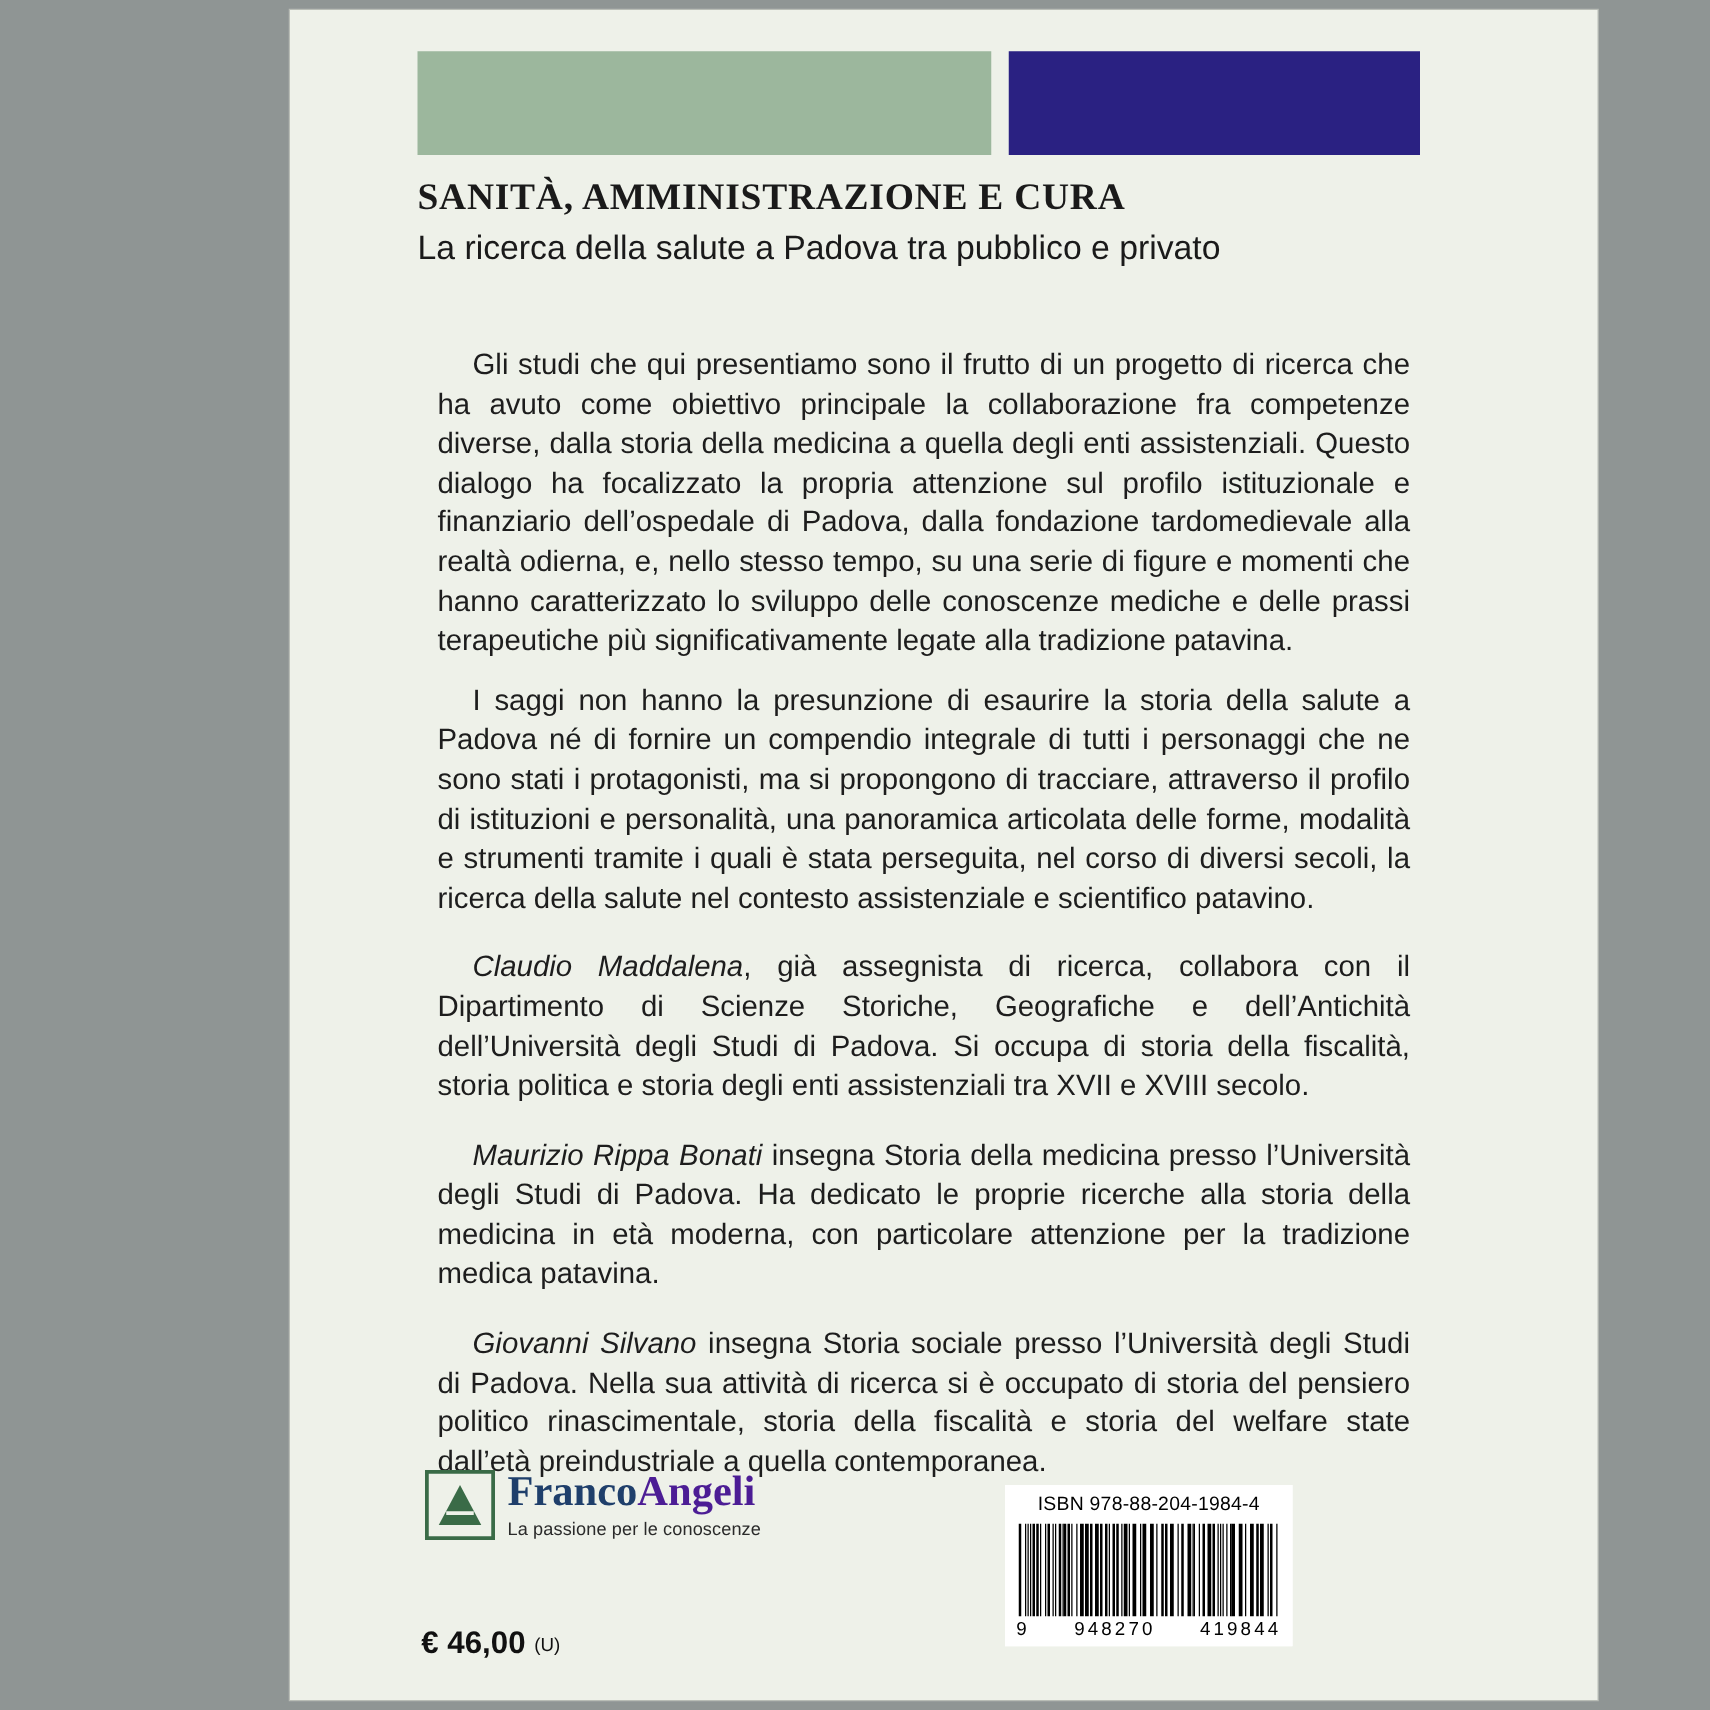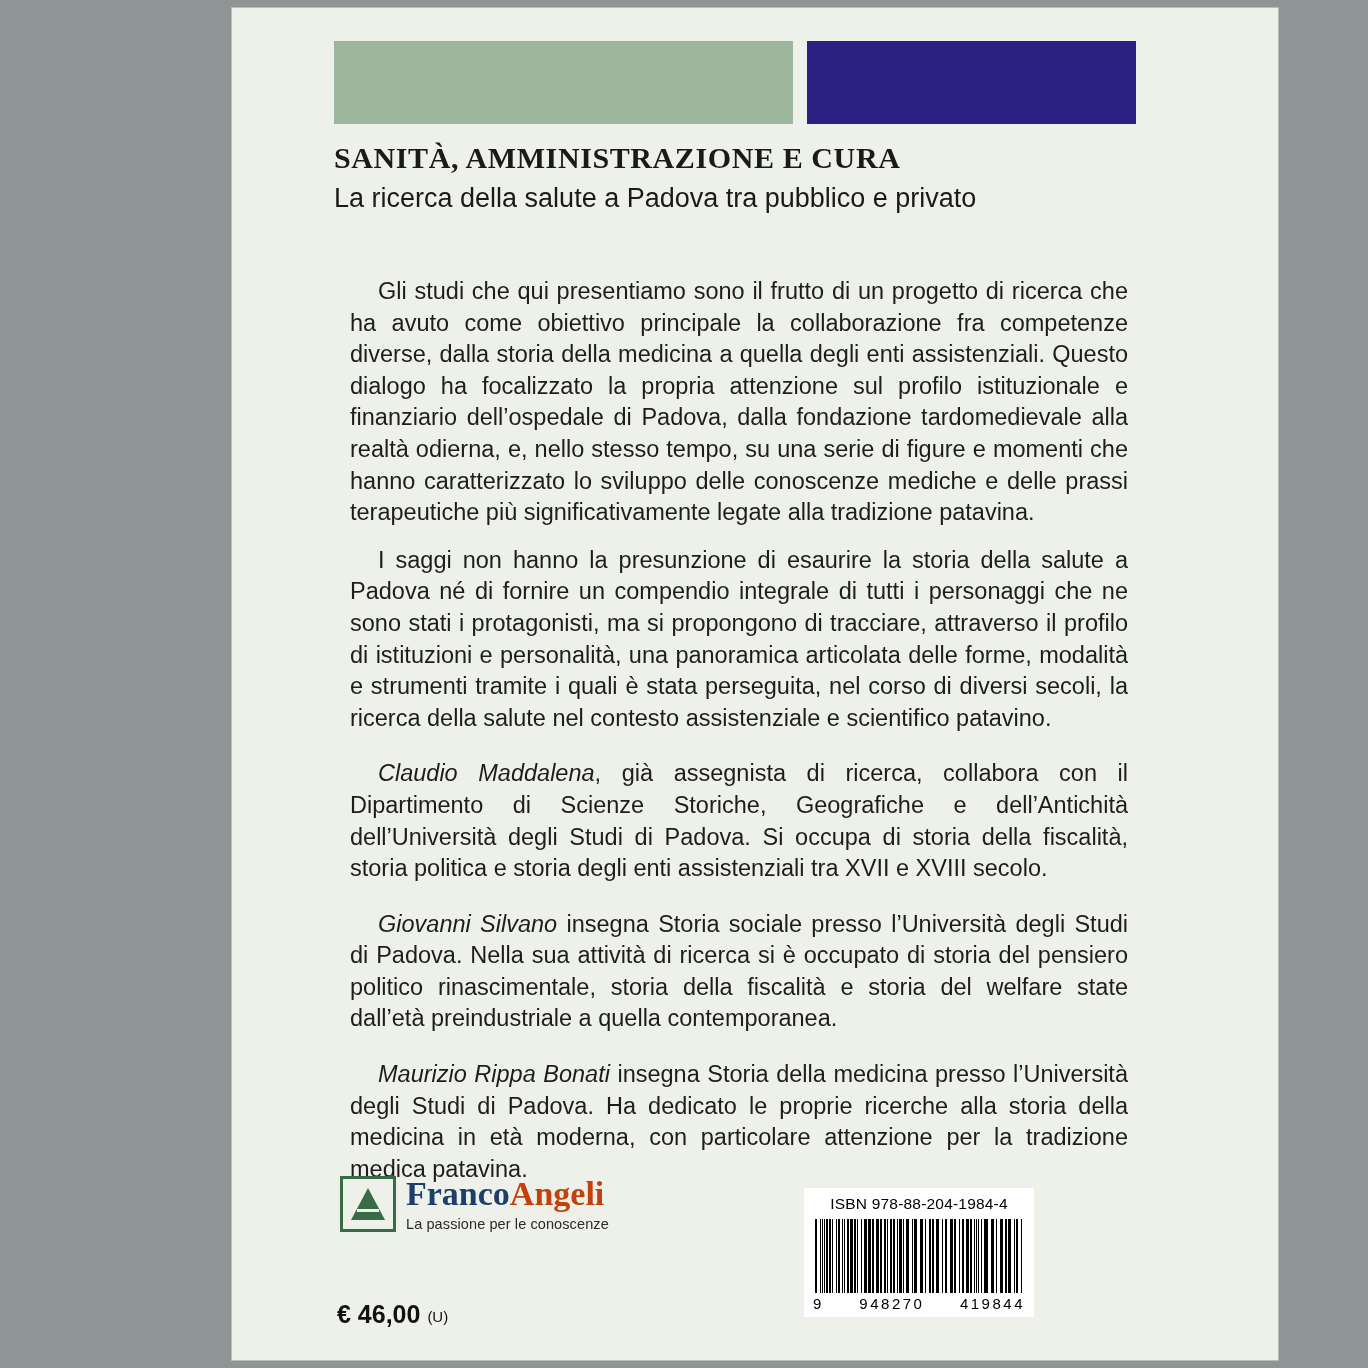--- a/index.html
+++ b/index.html
@@ -132,21 +132,21 @@
     flex-direction: column;
   }
   .logo-name {
     font-family: "Liberation Serif", serif;
     font-weight: bold;
     font-size: 34px;
     color: #1f3f6b;
     line-height: 1;
   }
   .logo-name .second {
-    color: #c2410c;
+    color: #4c1d95;
   }
   .logo-tag {
     font-size: 14.5px;
     color: #2a2a2a;
     margin-top: 5px;
     letter-spacing: 0.1px;
   }
   .price {
     position: absolute;
     left: 105px;
@@ -213,23 +213,23 @@
     <div class="main-title">SANITÀ, AMMINISTRAZIONE E CURA</div>
     <div class="subtitle">La ricerca della salute a Padova tra pubblico e privato</div>
   </div>
 
   <div class="blurb">
     <p>Gli studi che qui presentiamo sono il frutto di un progetto di ricerca che ha avuto come obiettivo principale la collaborazione fra competenze diverse, dalla storia della medicina a quella degli enti assistenziali. Questo dialogo ha focalizzato la propria attenzione sul profilo istituzionale e finanziario dell’ospedale di Padova, dalla fondazione tardomedievale alla realtà odierna, e, nello stesso tempo, su una serie di figure e momenti che hanno caratterizzato lo sviluppo delle conoscenze mediche e delle prassi terapeutiche più significativamente legate alla tradizione patavina.</p>
     <p>I saggi non hanno la presunzione di esaurire la storia della salute a Padova né di fornire un compendio integrale di tutti i personaggi che ne sono stati i protagonisti, ma si propongono di tracciare, attraverso il profilo di istituzioni e personalità, una panoramica articolata delle forme, modalità e strumenti tramite i quali è stata perseguita, nel corso di diversi secoli, la ricerca della salute nel contesto assistenziale e scientifico patavino.</p>
 
     <p class="bio"><em>Claudio Maddalena</em><span>, già assegnista di ricerca, collabora con il Dipartimento di Scienze Storiche, Geografiche e dell’Antichità dell’Università degli Studi di Padova. Si occupa di storia della fiscalità, storia politica e storia degli enti assistenziali tra XVII e XVIII secolo.</span></p>
 
+    <p class="bio"><em>Maurizio Rippa Bonati</em><span> insegna Storia della medicina presso l’Università degli Studi di Padova. Ha dedicato le proprie ricerche alla storia della medicina in età moderna, con particolare attenzione per la tradizione medica patavina.</span></p>
+
     <p class="bio"><em>Giovanni Silvano</em><span> insegna Storia sociale presso l’Università degli Studi di Padova. Nella sua attività di ricerca si è occupato di storia del pensiero politico rinascimentale, storia della fiscalità e storia del welfare state dall’età preindustriale a quella contemporanea.</span></p>
-
-    <p class="bio"><em>Maurizio Rippa Bonati</em><span> insegna Storia della medicina presso l’Università degli Studi di Padova. Ha dedicato le proprie ricerche alla storia della medicina in età moderna, con particolare attenzione per la tradizione medica patavina.</span></p>
   </div>
 
   <div class="logo-block">
     <div class="logo-row">
       <div class="logo-mark"></div>
       <div class="logo-text">
         <div class="logo-name"><span>Franco</span><span class="second">Angeli</span></div>
         <div class="logo-tag">La passione per le conoscenze</div>
       </div>
     </div>

